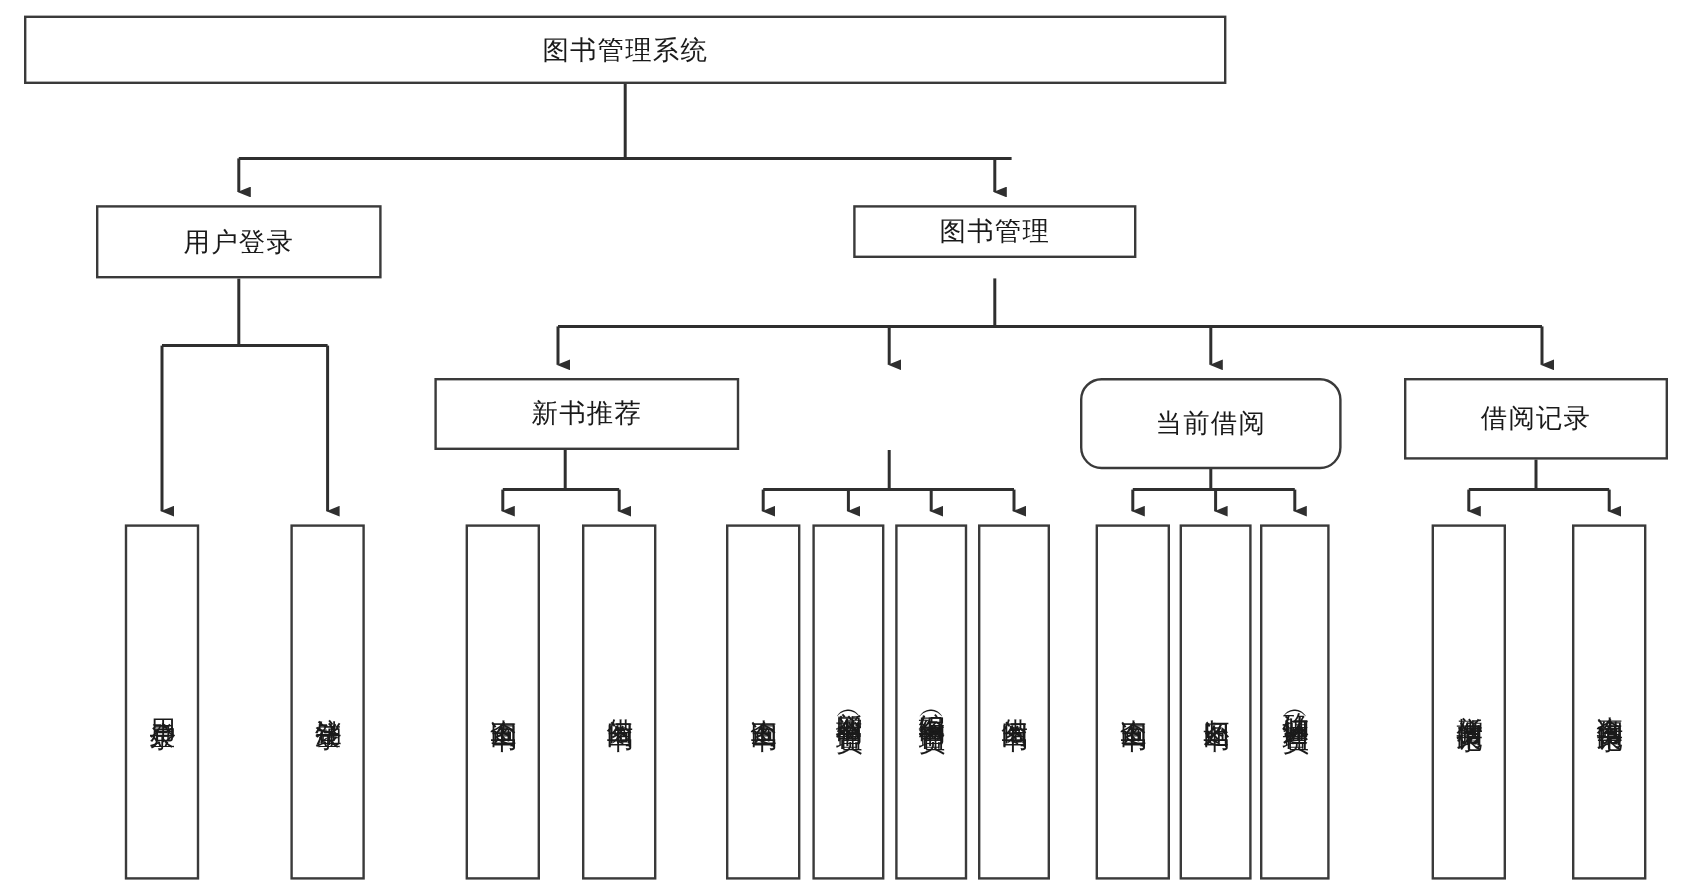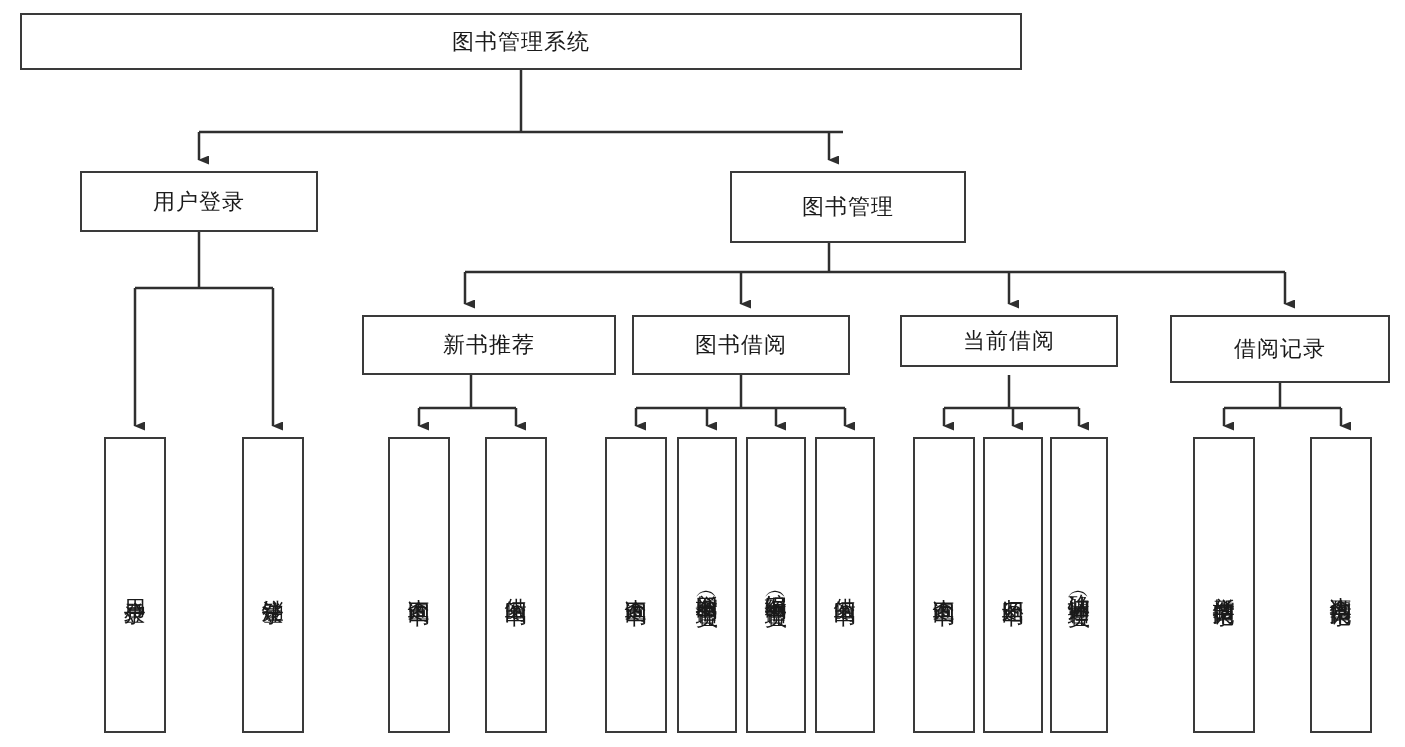--- a/index.html
+++ b/index.html
@@ -116,31 +116,28 @@
     </g>
   </svg>
 
   <div class="node horiz" style="left:20px;top:13px;width:1002px;height:57px;">
     <span>图书管理系统</span>
   </div>
 
   <div class="node horiz" style="left:80px;top:171px;width:238px;height:61px;">
     <span>用户登录</span>
   </div>
-  <div class="node horiz" style="left:711px;top:171px;width:236px;height:72px;margin-left:19px;">
+  <div class="node horiz" style="left:711px;top:171px;width:236px;height:44px;">
     <span>图书管理</span>
   </div>
 
   <div class="node horiz" style="left:362px;top:315px;width:254px;height:60px;">
     <span>新书推荐</span>
   </div>
-  <div class="node horiz" style="left:632px;top:315px;width:218px;height:60px;">
-    <span>图书借阅</span>
-  </div>
-  <div class="node horiz" style="left:900px;top:315px;width:218px;height:52px;">
+  <div class="node horiz" style="left:900px;top:315px;width:218px;height:76px;border-radius:18px;">
     <span>当前借阅</span>
   </div>
   <div class="node horiz" style="left:1170px;top:315px;width:220px;height:68px;">
     <span>借阅记录</span>
   </div>
 
   <div class="node vert" style="left:104px;top:437px;width:62px;height:296px;">
     <span>用户登录</span>
   </div>
   <div class="node vert" style="left:242px;top:437px;width:62px;height:296px;">

